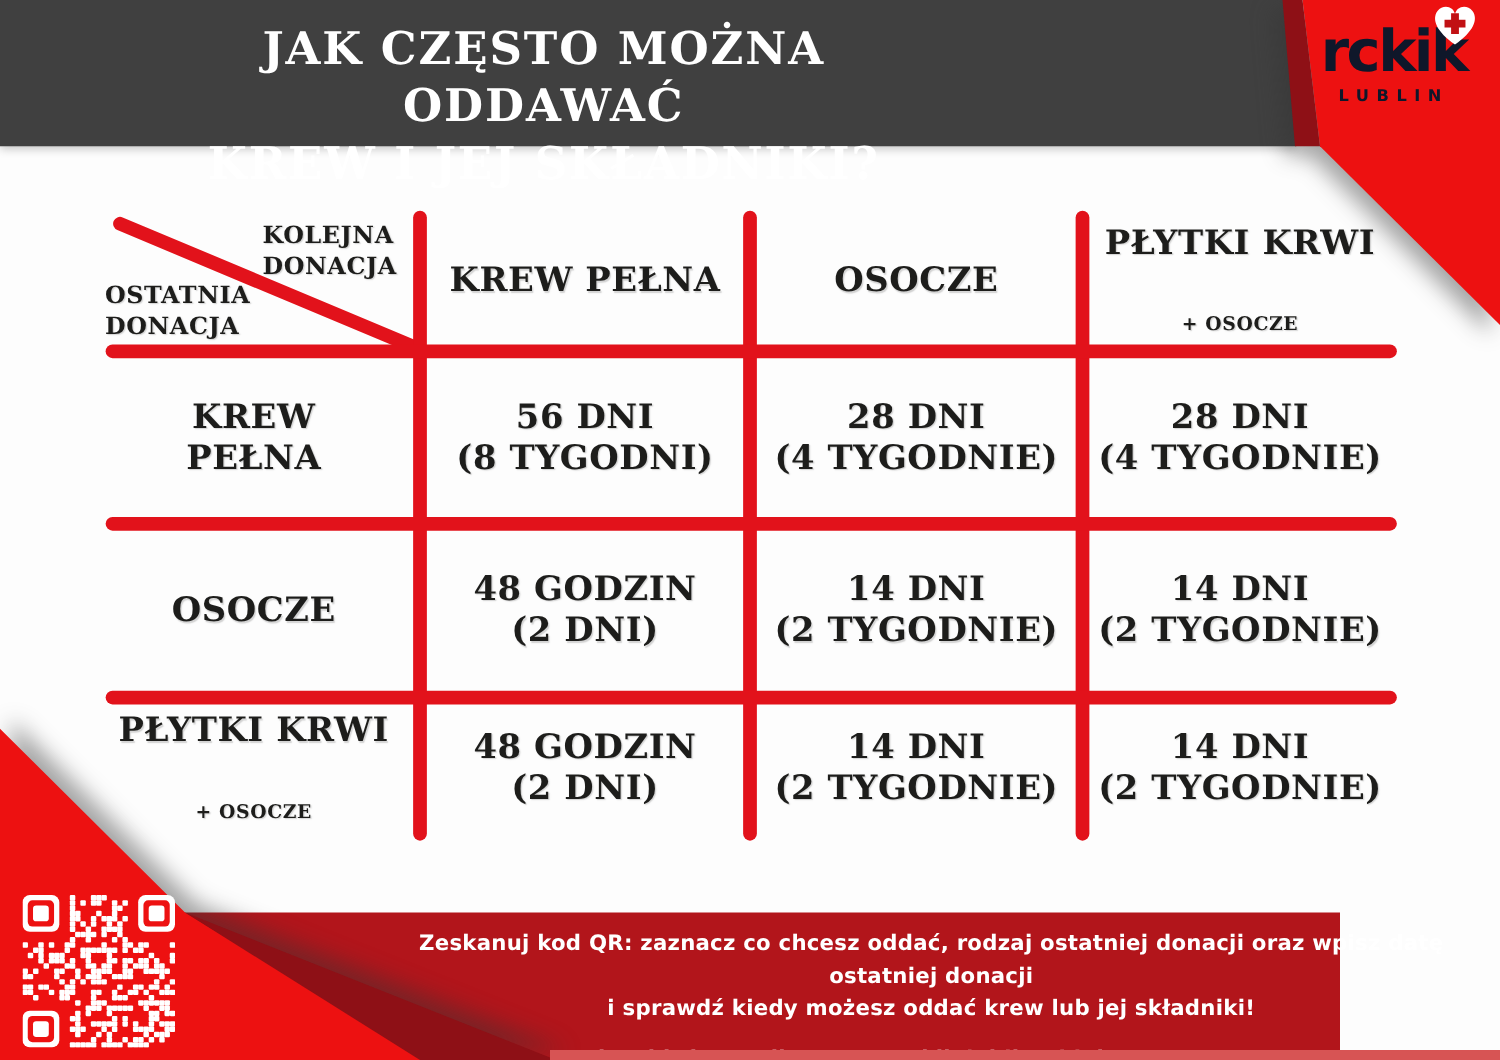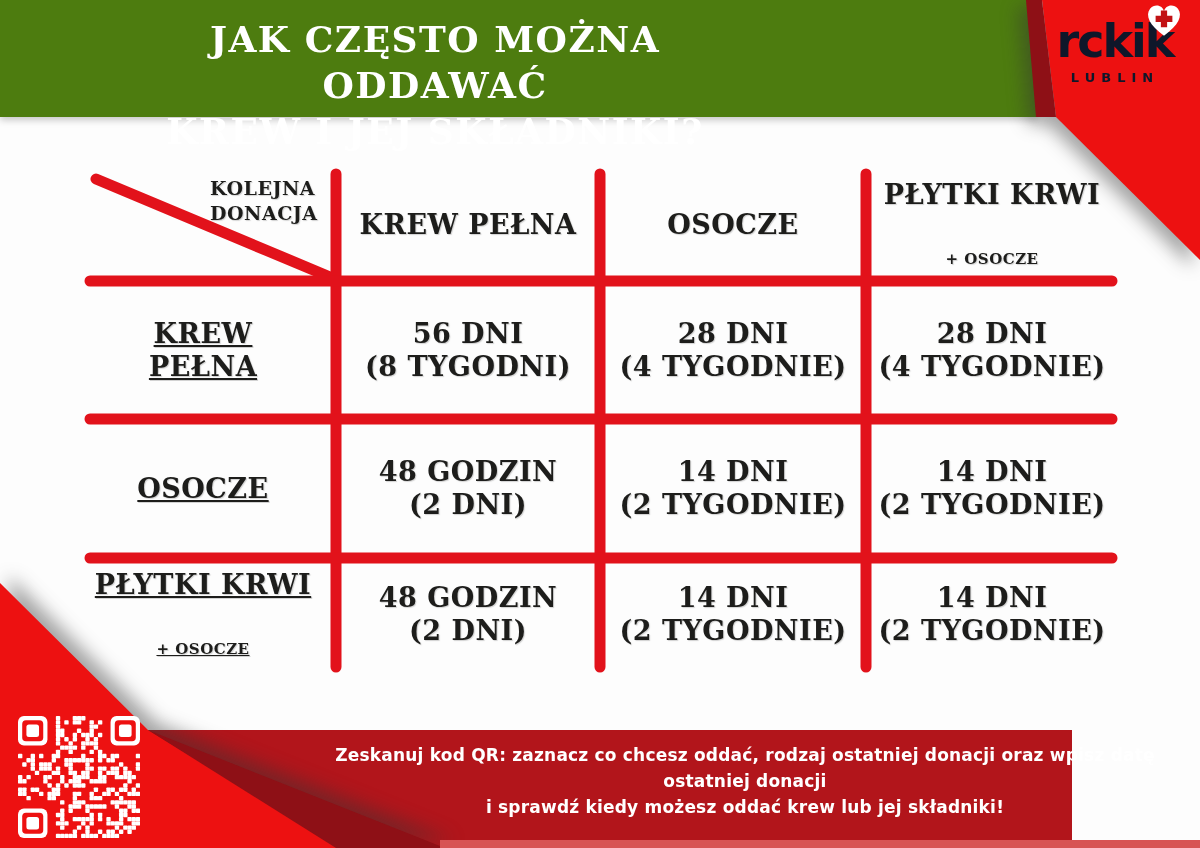--- a/index.html
+++ b/index.html
@@ -4,21 +4,21 @@
 <style>
   html,body{margin:0;padding:0;background:#e9e9e9;}
   .poster{
     position:relative;width:1200px;height:848px;background:#fdfdfd;
     overflow:hidden;font-family:"DejaVu Serif",serif;
   }
 
   
   .banner-top{
     position:absolute;left:0;top:0;width:1037px;height:117px;
-    background:#4d7c0f;z-index:1;box-shadow:0 3px 7px rgba(0,0,0,.22);
+    background:#404040;z-index:1;box-shadow:0 3px 7px rgba(0,0,0,.22);
   }
   .title{
     position:absolute;left:110px;top:16px;width:650px;text-align:center;
     color:#ffffff;font-weight:bold;font-size:36px;line-height:46px;letter-spacing:1.5px;
   }
 
   
   .fold-svg{position:absolute;left:0;top:0;z-index:2;pointer-events:none;}
   .fold-shadow-tr{filter:drop-shadow(-8px 7px 9px rgba(50,50,50,.45));}
   .fold-shadow-bl{filter:drop-shadow(9px -7px 9px rgba(50,50,50,.45));}
@@ -50,21 +50,21 @@
   .corner-next{left:210px;top:176px;width:120px;text-align:left;}
   .corner-last{left:84px;top:224px;width:130px;text-align:left;}
 
   
   .hc{top:172px;height:104px;}
   .hc1{left:336px;width:264px;}
   .hc2{left:600px;width:266px;}
   .hc3{left:866px;width:252px;}
 
   
-  .rl{left:72px;width:262px;text-decoration:underline;}
+  .rl{left:72px;width:262px;}
   .r1{top:285px;height:130px;}
   .r2{top:423px;height:130px;}
   .r3{top:560px;height:108px;}
   .c1{left:336px;width:264px;}
   .c2{left:600px;width:266px;}
   .c3{left:866px;width:252px;}
 
   
   .banner-bottom{
     position:absolute;left:0;top:730px;width:1072px;height:118px;
@@ -131,20 +131,21 @@
       <line x1="336" y1="174" x2="336" y2="667"></line>
       <line x1="600" y1="174" x2="600" y2="667"></line>
       <line x1="866" y1="174" x2="866" y2="667"></line>
       <line x1="90" y1="281" x2="1112" y2="281"></line>
       <line x1="90" y1="419" x2="1112" y2="419"></line>
       <line x1="90" y1="558" x2="1112" y2="558"></line>
     </g>
   </svg>
 
   <div class="corner-label corner-next">KOLEJNA DONACJA</div>
+  <div class="corner-label corner-last">OSTATNIA DONACJA</div>
 
   <div class="cell hc hc1">
     <div class="big">KREW PEŁNA</div>
   </div>
   <div class="cell hc hc2">
     <div class="big">OSOCZE</div>
   </div>
   <div class="cell hc hc3">
     <div class="big">PŁYTKI KRWI</div>
     <div class="sub">+ OSOCZE</div>

